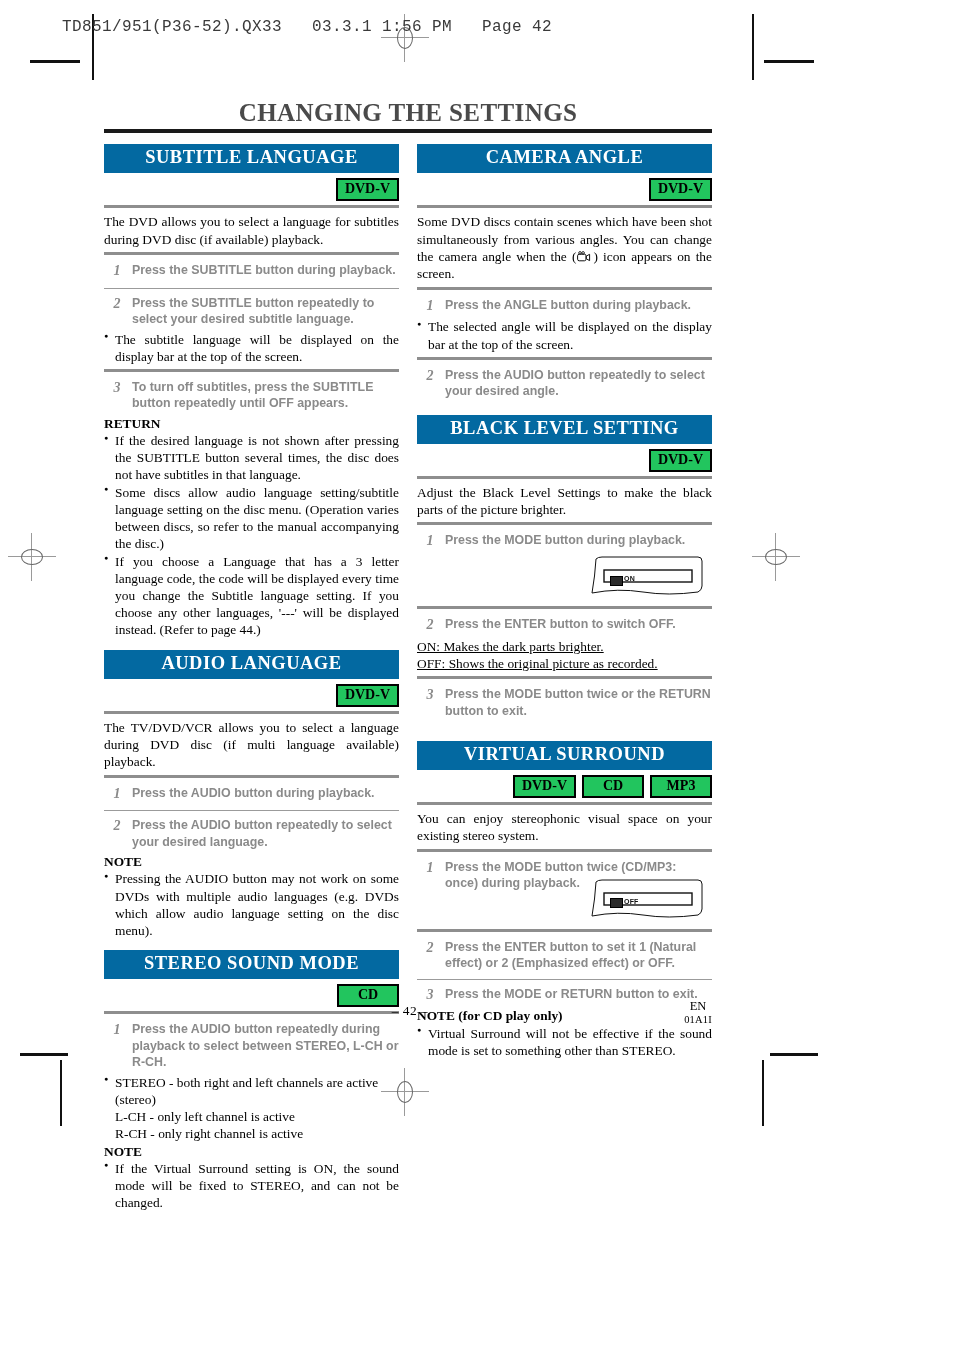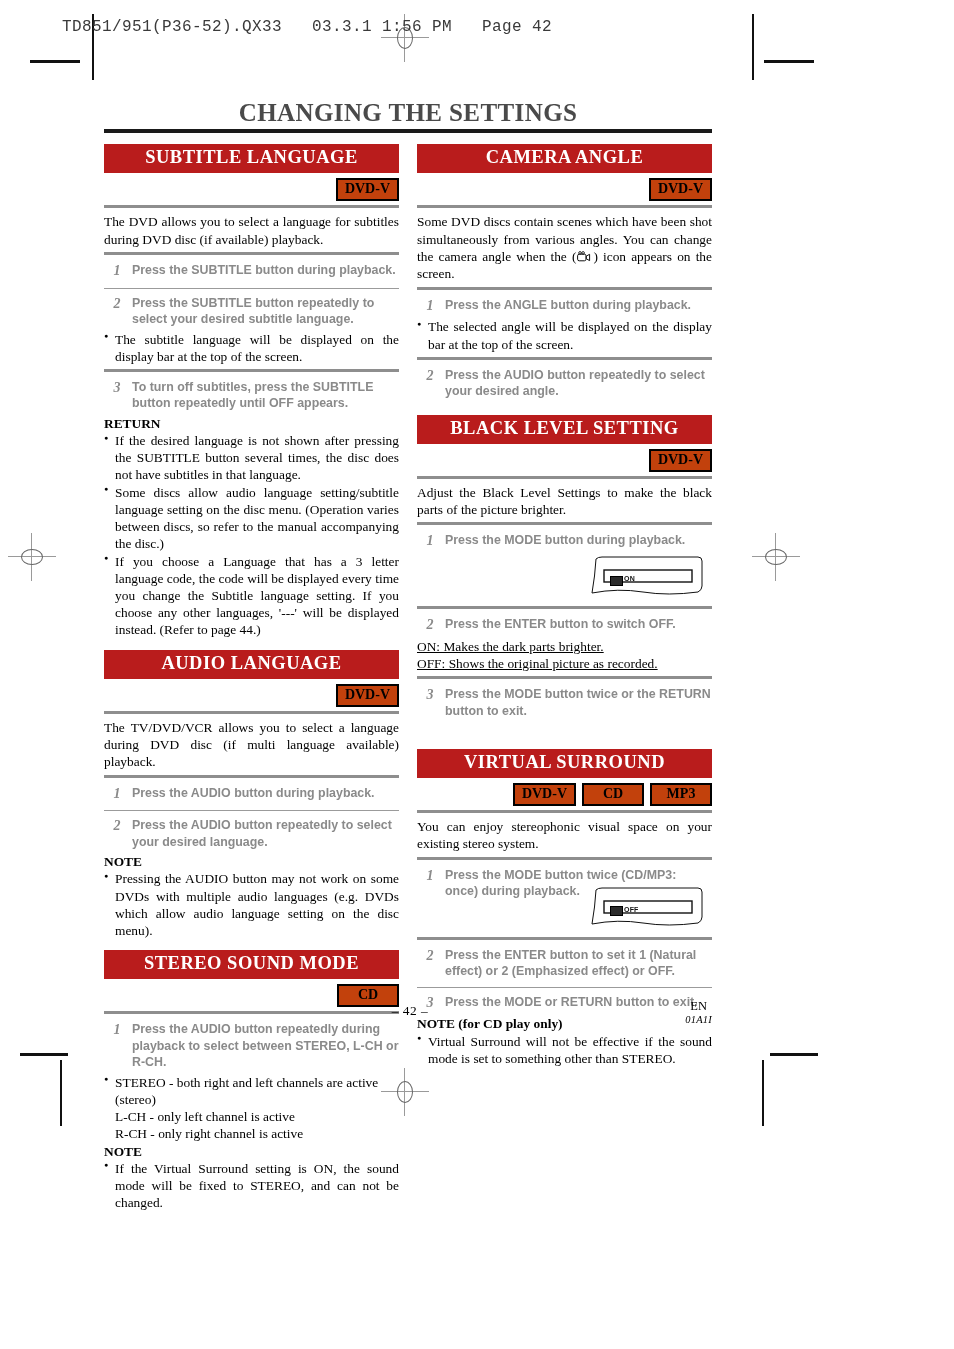--- a/index.html
+++ b/index.html
@@ -63,21 +63,21 @@
   }
 
   .columns {
     display: flex;
     gap: 18px;
   }
   .col { width: 295px; }
 
   
   .sec-bar {
-    background: #b91c1c;
+    background: #0369a1;
     color: #ffffff;
     text-align: center;
     font-family: "Liberation Serif", serif;
     font-weight: bold;
     font-size: 18.5px;
     letter-spacing: 0.5px;
     padding: 3px 0 4px 0;
     line-height: 1.18;
   }
 
@@ -91,21 +91,21 @@
   }
   .badge {
     border: 2px solid #000;
     font-family: "Liberation Serif", serif;
     font-weight: bold;
     font-size: 14px;
     line-height: 1;
     padding: 2px 7px 3px 7px;
     min-width: 44px;
     text-align: center;
-    background: #c2410c;
+    background: #22c55e;
     color: #000;
   }
 
   
   .rule-thick { height: 3px; background: #8e8e8e; margin: 4px 0 5px 0; }
   .rule-thin  { height: 1px; background: #9b9b9b; margin: 4px 0 4px 0; }
 
   
   p.body {
     margin: 0 0 0 0;
@@ -229,21 +229,21 @@
     letter-spacing: 0.5px;
   }
   .foot-right {
     position: absolute;
     right: 0;
     top: 0;
     text-align: center;
     line-height: 1.1;
   }
   .foot-right .en { font-size: 12.5px; }
-  .foot-right .code { font-size: 10.5px; letter-spacing: 0.2px; font-style: italic; }
+  .foot-right .code { font-size: 10.5px; letter-spacing: 0.2px; }
 </style>
 </head>
 <body>
 
 <div class="crop-v" style="left:92px; top:14px; height:66px;"></div>
 <div class="crop-h" style="left:30px; top:60px; width:50px;"></div>
 <div class="crop-v" style="left:752px; top:14px; height:66px;"></div>
 <div class="crop-h" style="left:764px; top:60px; width:50px;"></div>
 
 <div class="crop-v" style="left:60px; top:1060px; height:66px;"></div>
@@ -443,21 +443,21 @@
         <div class="plain-line">OFF: Shows the original picture as recorded.</div>
 
         <div class="rule-thick"></div>
 
         <div class="step">
           <div class="num">3</div>
           <div class="txt">Press the MODE button twice or the RETURN button to exit.</div>
         </div>
       </div>
 
-      <div style="margin-top:27px;">
+      <div style="margin-top:19px;">
         <div class="sec-bar">VIRTUAL SURROUND</div>
         <div class="badges">
           <div class="badge">DVD-V</div>
           <div class="badge">CD</div>
           <div class="badge">MP3</div>
         </div>
         <div class="rule-thick"></div>
         <p class="body lastline">You can enjoy stereophonic visual space on your existing stereo system.</p>
         <div class="rule-thick"></div>
 

